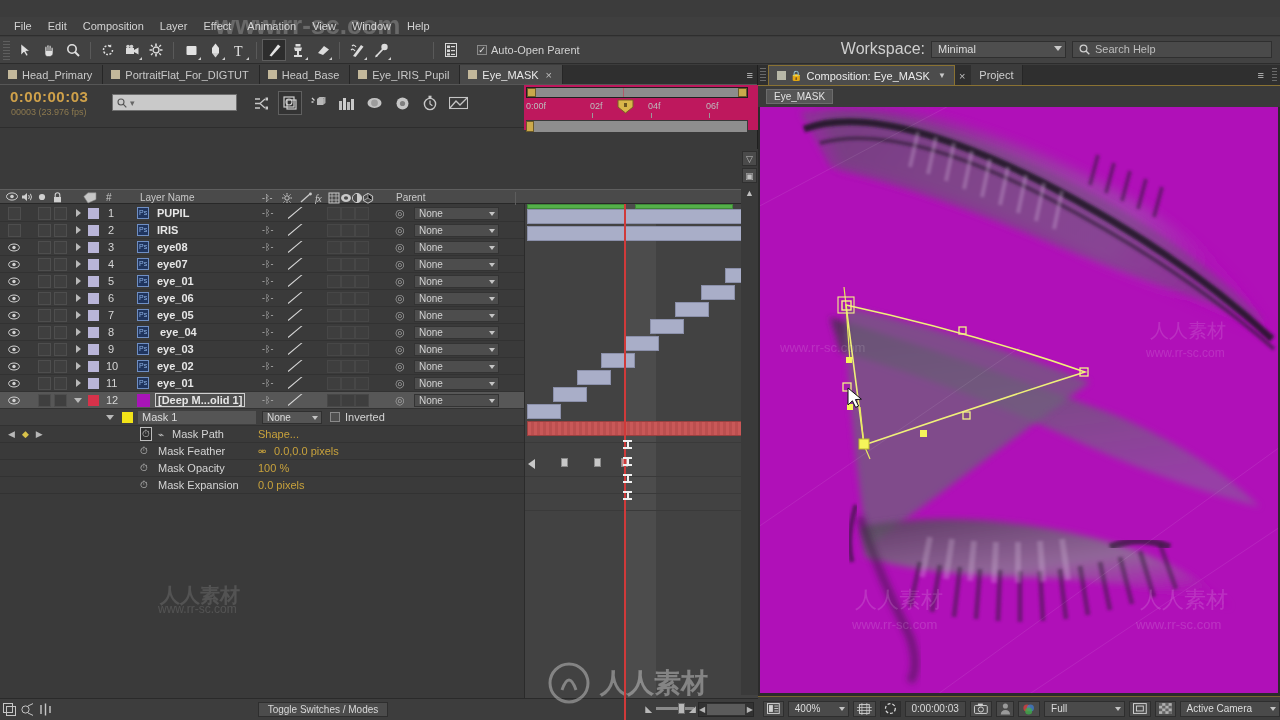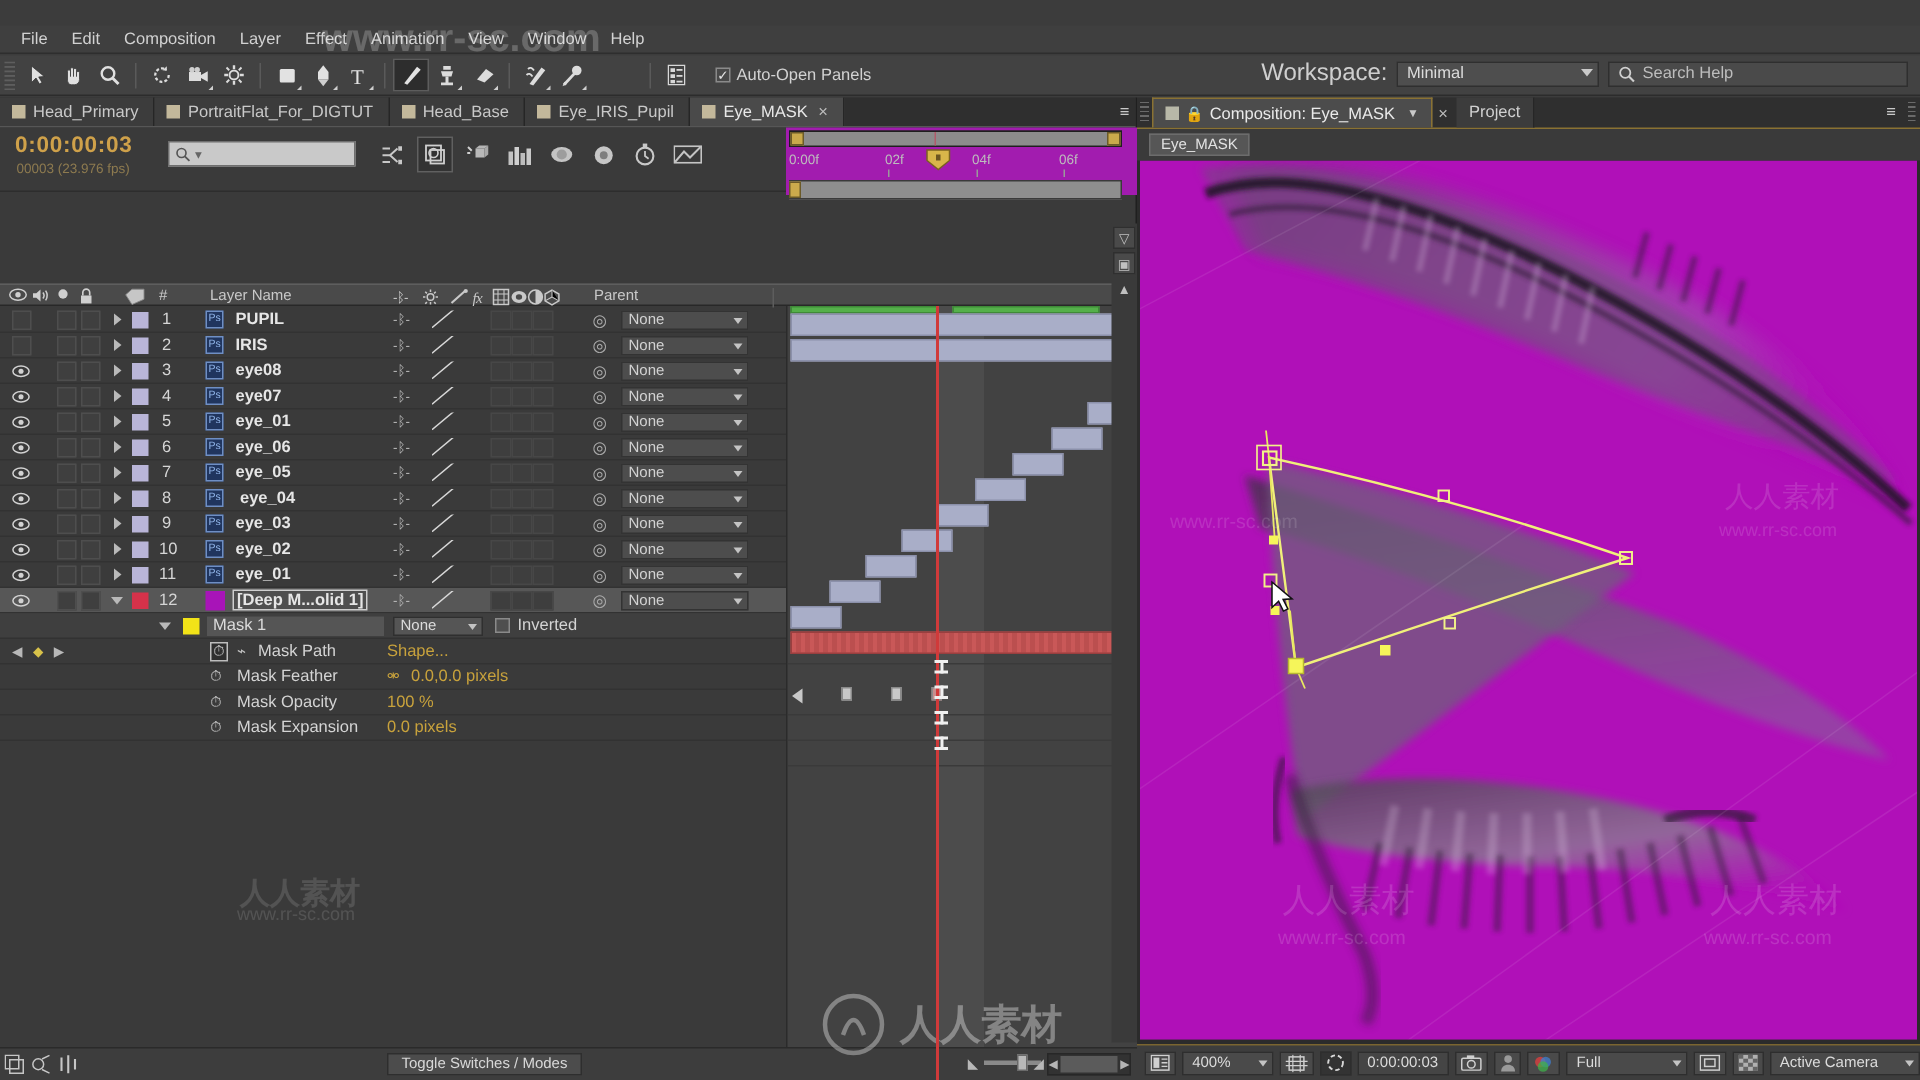--- a/index.html
+++ b/index.html
@@ -66,21 +66,21 @@
     letter-spacing:0.5px; font-family:"Liberation Sans",sans-serif;}
   .tcode-sub{ position:absolute; left:11px; top:22px; color:#8d7a4f; font-size:9px;}
   .tl-search{ position:absolute; left:112px; top:9px; width:125px; height:17px; background:#c9c9c9;
     border:1px solid #6f6f6f; display:flex; align-items:center; gap:3px; padding-left:4px; color:#4a4a4a; font-size:10px;}
   .tl-icons{ position:absolute; left:250px; top:6px; display:flex; align-items:center; gap:4px;}
   .ticon{ width:24px; height:24px; display:flex; align-items:center; justify-content:center;
     color:#c8c8c8; font-size:14px;}
   .ticon.framed{ background:#333; border:1px solid #606060;}
 
   
-  .ruler-wrap{ position:absolute; left:524px; top:20px; width:234px; height:45px; background:#a21caf;}
+  .ruler-wrap{ position:absolute; left:524px; top:20px; width:234px; height:45px; background:#be185d;}
   .navbar{ position:absolute; left:2px; top:2px; width:222px; height:11px; background:#2c2c2c;
     border:1px solid #1f1f1f;}
   .navbar .fill{ position:absolute; left:8px; top:0; right:8px; bottom:0; background:#8c8c8c;}
   .navbar .handleL,.navbar .handleR{ position:absolute; top:0; width:9px; height:9px; background:#c9a94b;
     border:1px solid #6b5a28;}
   .navbar .handleL{ left:0;} .navbar .handleR{ right:0;}
   .navbar .marker{ position:absolute; top:0; bottom:0; width:1px; background:#b05b6a;}
   .ruler{ position:absolute; left:0; top:14px; width:234px; height:31px;}
   .rtick{ position:absolute; color:#bdbdbd; font-size:9px; top:2px;}
   .rtickline{ position:absolute; top:14px; width:1px; height:5px; background:#9a9a9a;}
@@ -322,21 +322,21 @@
           <rect x="2" y="2.5" width="3" height="2.5" fill="#d8d8d8"></rect>
           <rect x="6" y="3" width="4" height="1.2" fill="#d8d8d8"></rect>
           <rect x="2" y="6.5" width="3" height="2.5" fill="#d8d8d8"></rect>
           <rect x="6" y="7" width="4" height="1.2" fill="#d8d8d8"></rect>
           <rect x="2" y="10.3" width="3" height="2.2" fill="#d8d8d8"></rect>
           <rect x="6" y="10.8" width="4" height="1.2" fill="#d8d8d8"></rect>
         </svg>
     </div>
     <div class="autoopen">
       <span class="cbox">✓</span>
-      <span>Auto-Open Panels</span>
+      <span>Auto-Open Parent</span>
     </div>
 
     <div class="ws-wrap">
       <span class="ws-label">Workspace:</span>
       <div class="ws-select">
         <span>Minimal</span>
         <span class="arr"></span>
       </div>
       <div class="help">
         <svg width="11" height="11" viewBox="0 0 11 11">

